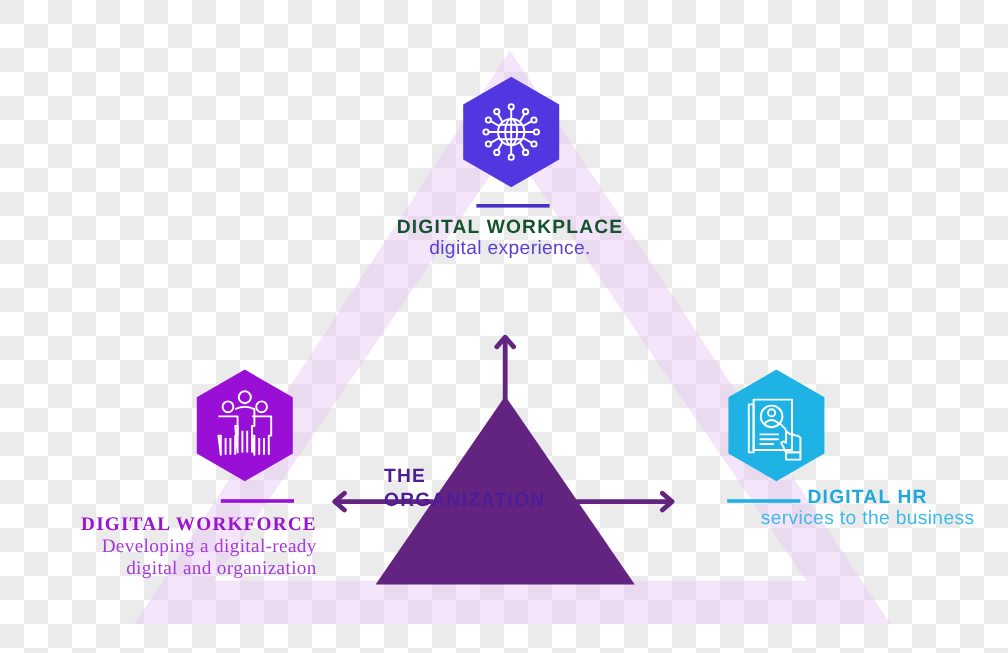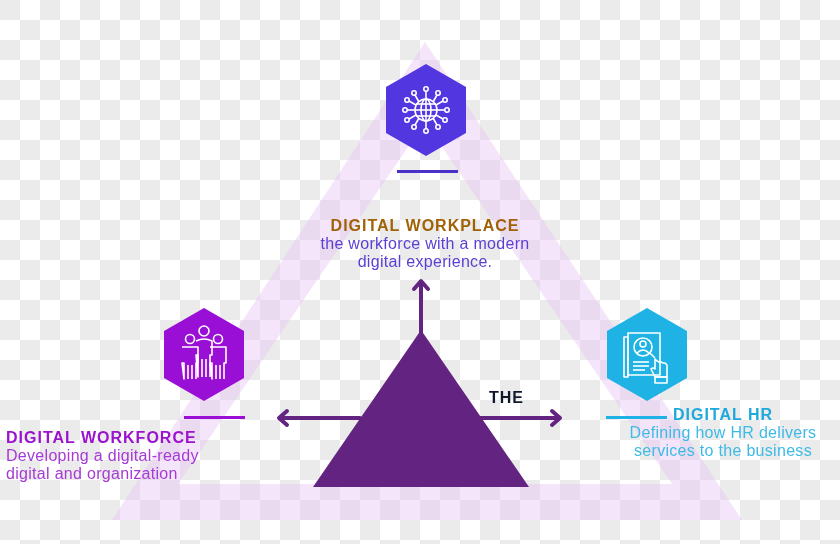--- a/index.html
+++ b/index.html
@@ -13,27 +13,27 @@
     background-size: 40px 40px;
     background-position: 20px 0, 0 20px;
   }
   .layer { position: absolute; left: 0; top: 0; width: 840px; height: 544px; }
   .hex { position: absolute; }
   .divider { position: absolute; height: 3px; }
   .block { position: absolute; line-height: 1.13; }
   .block .title { font-weight: bold; letter-spacing: 1px; font-size: 16px; }
   .block .desc { font-size: 16px; letter-spacing: 0.3px; }
   #workplace { left: 290px; top: 181px; width: 270px; text-align: center; color: #5b3fd4; }
-  #workplace .title { color: #a16207; margin-top: 36px; }
-  #workforce { left: 6px; top: 429px; width: 236px; color: #a63ad6; }
+  #workplace .title { color: #14532d; }
+  #workforce { left: 28px; top: 429px; width: 236px; text-align: right; color: #a63ad6; font-family: Liberation Serif, serif; }
   #workforce .title { color: #9b12cf; }
   #hr { left: 606px; top: 406px; width: 234px; text-align: center; color: #3dbbe6; }
   #hr .title { color: #1ea8dc; }
   #center-text {
-    position: absolute; left: 320px; top: 388px; width: 204px; text-align: right; color: #0f172a;
+    position: absolute; left: 320px; top: 388px; width: 204px; text-align: left; color: #4c1d95;
   }
   #center-text .ct { font-weight: bold; font-size: 16px; letter-spacing: 1px; line-height: 20px; display:block; }
   #center-text .cs { font-size: 11px; letter-spacing: 0.2px; display:block; margin-top: 5px; }
 </style>
 </head>
 <body>
 
 <svg class="layer" viewBox="0 0 840 544">
   <path d="M425 42 L742 520 L112 520 Z M425 122 L178 484 L672 484 Z" fill="#e8c6f5" fill-opacity="0.45" fill-rule="evenodd"></path>
 </svg>
@@ -86,21 +86,20 @@
     <line x1="32" y1="52" x2="25" y2="56"></line>
       <circle cx="23" cy="57" r="2.2"></circle>
     <line x1="52" y1="52" x2="59" y2="56"></line>
       <circle cx="61" cy="57" r="2.2"></circle>
   </g>
 </svg>
 <div class="divider" style="left:397px;top:170px;width:61px;background:#4a2fc9"></div>
 
 <div class="block" id="workplace">
   <div class="title">DIGITAL WORKPLACE</div>
-  <div class="desc">the workforce with a modern</div>
   <div class="desc">digital experience.</div>
 </div>
 
 <svg class="hex" style="left:162px;top:307px" width="84" height="95" viewBox="0 0 84 95">
   <polygon points="42,1 82,24 82,71 42,94 2,71 2,24" fill="#9a0fd6"></polygon>
   <g stroke="#ffffff" stroke-width="1.6" fill="none" stroke-linejoin="round">
     <circle cx="42" cy="24" r="5"></circle>
     <circle cx="28" cy="32" r="4.5"></circle>
     <circle cx="56" cy="32" r="4.5"></circle>
     <path d="M34 34 Q42 30 50 34 L50 48 L48 48 L48 70 M36 70 L36 48 L34 48 Z"></path>
@@ -135,19 +134,19 @@
     <line x1="28" y1="59" x2="44" y2="59"></line>
     <line x1="28" y1="63" x2="40" y2="63"></line>
     <path d="M50 52 L50 62 Q48 60 46 62 L50 70 L62 70 L62 58 L60 56 L58 56 L56 55 L54 55 L52 54 Z"></path>
     <rect x="50" y="70" width="12" height="6"></rect>
   </g>
 </svg>
 <div class="divider" style="left:606px;top:416px;width:61px;background:#1fb3e5"></div>
 
 <div class="block" id="hr">
   <div class="title">DIGITAL HR</div>
-  <div class="desc">Defining how HR delivers</div>
   <div class="desc">services to the business</div>
 </div>
 
 <div id="center-text">
   <span class="ct">THE</span>
+  <span class="ct">ORGANIZATION</span>
 </div>
 
 </body></html>

